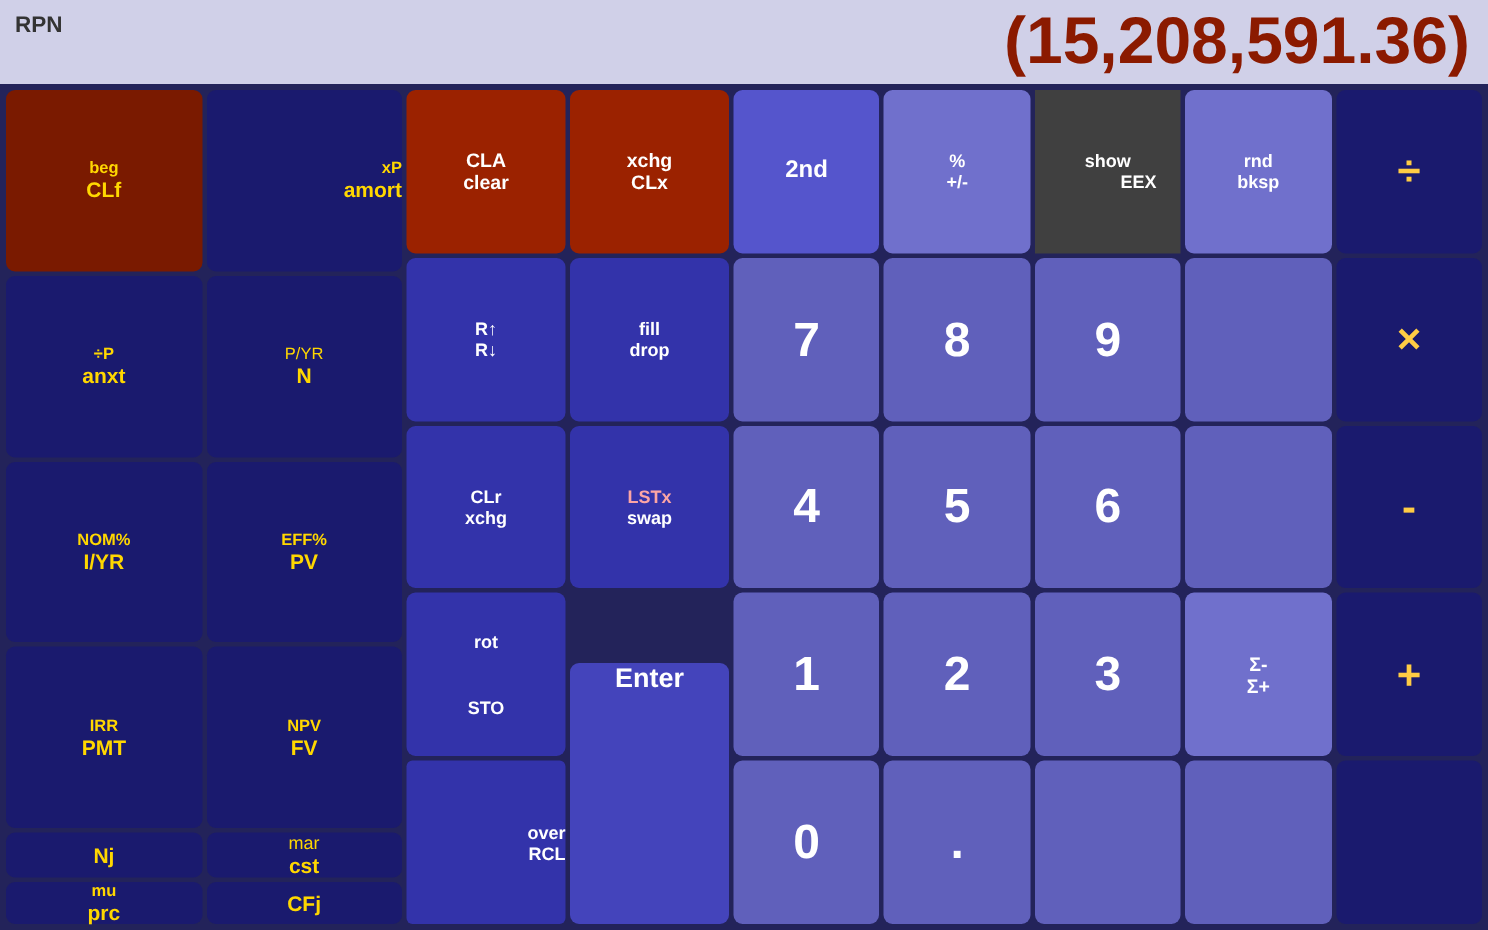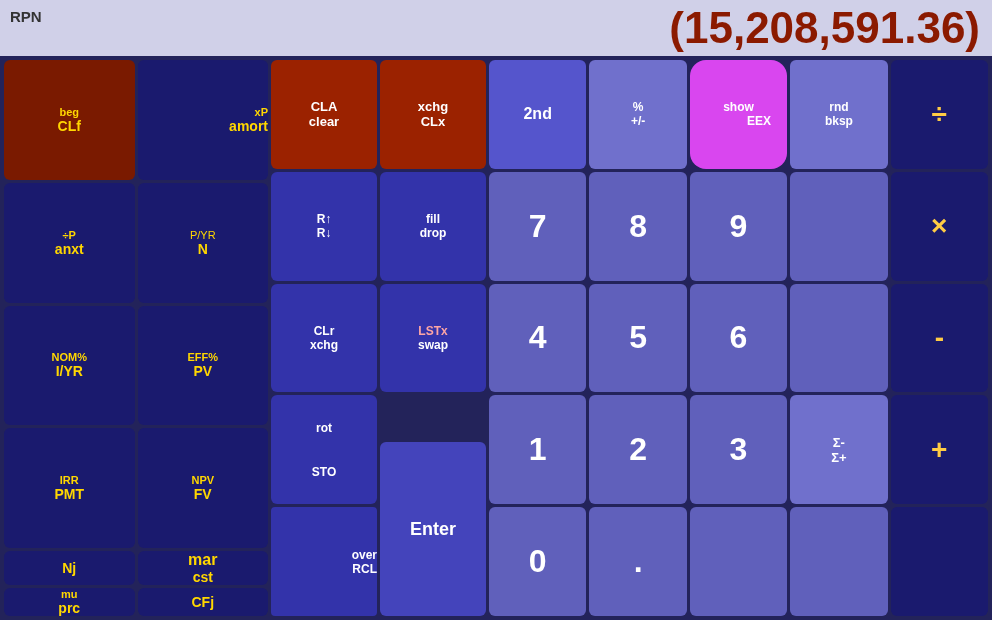--- a/index.html
+++ b/index.html
@@ -73,21 +73,21 @@
       </button>
       <button style="background:#1a1a6e; border:none; border-radius:6px; cursor:pointer; display:flex; flex-direction:column; align-items:center; justify-content:center;">
         <span style="font-size:11px; color:#ffd700; font-weight:bold;">NPV</span>
         <span style="font-size:14px; color:#ffd700; font-weight:bold;">FV</span>
       </button>
       <button style="background:#1a1a6e; border:none; border-radius:6px; cursor:pointer; display:flex; flex-direction:column; align-items:center; justify-content:center;">
         <span style="font-size:14px; color:#ffd700; font-weight:bold;">Nj</span>
       </button>
 
       <button style="background:#1a1a6e; border:none; border-radius:6px; cursor:pointer; display:flex; flex-direction:column; align-items:center; justify-content:center;">
-        <span style="font-size:16px; color:#ffd700; font-weight:bold;">mar</span>
+        <span style="font-size:12px; color:#ffd700; font-weight:normal;">mar</span>
         <span style="font-size:14px; color:#ffd700; font-weight:bold;">cst</span>
       </button>
       <button style="background:#1a1a6e; border:none; border-radius:6px; cursor:pointer; display:flex; flex-direction:column; align-items:center; justify-content:center;">
         <span style="font-size:11px; color:#ffd700; font-weight:bold;">mu</span>
         <span style="font-size:14px; color:#ffd700; font-weight:bold;">prc</span>
       </button>
       <button style="background:#1a1a6e; border:none; border-radius:6px; cursor:pointer; display:flex; flex-direction:column; align-items:center; justify-content:center;">
         <span style="font-size:14px; color:#ffd700; font-weight:bold;">CFj</span>
       </button>
 
@@ -119,41 +119,41 @@
       </button>
       <button style="background:#3333aa; border:none; border-radius:6px; cursor:pointer; display:flex; flex-direction:column; align-items:center; justify-content:center;">
         <span style="font-size:12px; color:#fca5a5; font-weight:bold;">LSTx</span>
         <span style="font-size:12px; color:white; font-weight:bold;">swap</span>
       </button>
 
       <button style="background:#3333aa; border:none; border-radius:6px; cursor:pointer; display:flex; flex-direction:column; align-items:center; justify-content:center;">
         <span style="font-size:12px; color:white; font-weight:bold;">rot</span>
         <span style="font-size:12px; color:white; font-weight:bold;margin-top:30px;">STO</span>
       </button>
-      <button style="background:#4444bb; border:none; border-radius:6px; cursor:pointer; display:flex; flex-direction:column; align-items:center; justify-content:center; grid-row:span 2;margin-top:47px;">
+      <button style="background:#4444bb; border:none; border-radius:6px; cursor:pointer; display:flex; flex-direction:column; align-items:center; justify-content:flex-start; grid-row:span 2;margin-top:47px;">
         <span style="font-size:18px; color:white; font-weight:bold;">Enter</span>
       </button>
 
       <button style="background:#3333aa; border:none; border-radius:4px; cursor:pointer; display:flex; flex-direction:column; align-items:flex-end; justify-content:center;">
         <span style="font-size:12px; color:white; font-weight:bold;">over</span>
         <span style="font-size:12px; color:white; font-weight:bold;">RCL</span>
       </button>
 
     </div>
 
     <div style="display:grid; grid-template-columns:repeat(5,1fr); grid-template-rows:repeat(5,1fr); gap:3px; flex:1;">
 
       <button style="background:#5555cc; border:none; border-radius:6px; cursor:pointer; display:flex; align-items:center; justify-content:center;">
         <span style="font-size:16px; color:white; font-weight:bold;">2nd</span>
       </button>
       <button style="background:#7070cc; border:none; border-radius:6px; cursor:pointer; display:flex; flex-direction:column; align-items:center; justify-content:center;">
         <span style="font-size:12px; color:white; font-weight:bold;">%</span>
         <span style="font-size:12px; color:white; font-weight:bold;">+/-</span>
       </button>
-      <button style="background:#d946ef; border:none; border-radius:16px; cursor:pointer; display:flex; flex-direction:column; align-items:center; justify-content:center;">
+      <button style="background:#404040; border:none; border-radius:0; cursor:pointer; display:flex; flex-direction:column; align-items:center; justify-content:center;">
         <span style="font-size:12px; color:white; font-weight:bold;">show</span>
         <span style="font-size:12px; color:white; font-weight:bold;margin-left:41px;">EEX</span>
       </button>
       <button style="background:#7070cc; border:none; border-radius:6px; cursor:pointer; display:flex; flex-direction:column; align-items:center; justify-content:center;">
         <span style="font-size:12px; color:white; font-weight:bold;">rnd</span>
         <span style="font-size:12px; color:white; font-weight:bold;">bksp</span>
       </button>
       <button style="background:#1a1a6e; border:none; border-radius:6px; cursor:pointer; display:flex; align-items:center; justify-content:center;">
         <span style="font-size:28px; color:#ffcc44; font-weight:bold;">÷</span>
       </button>

